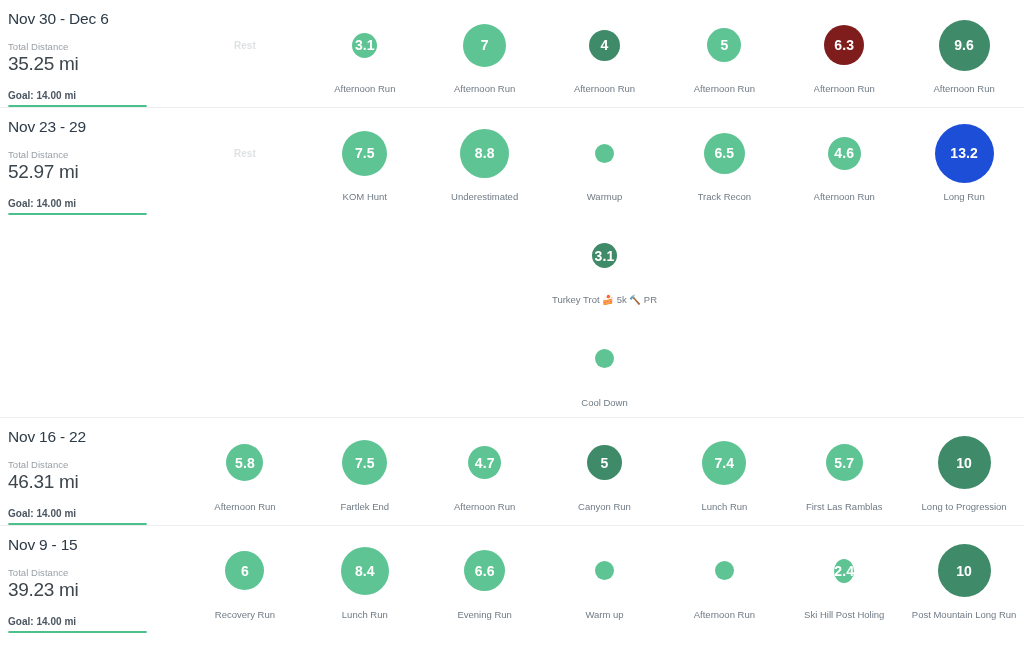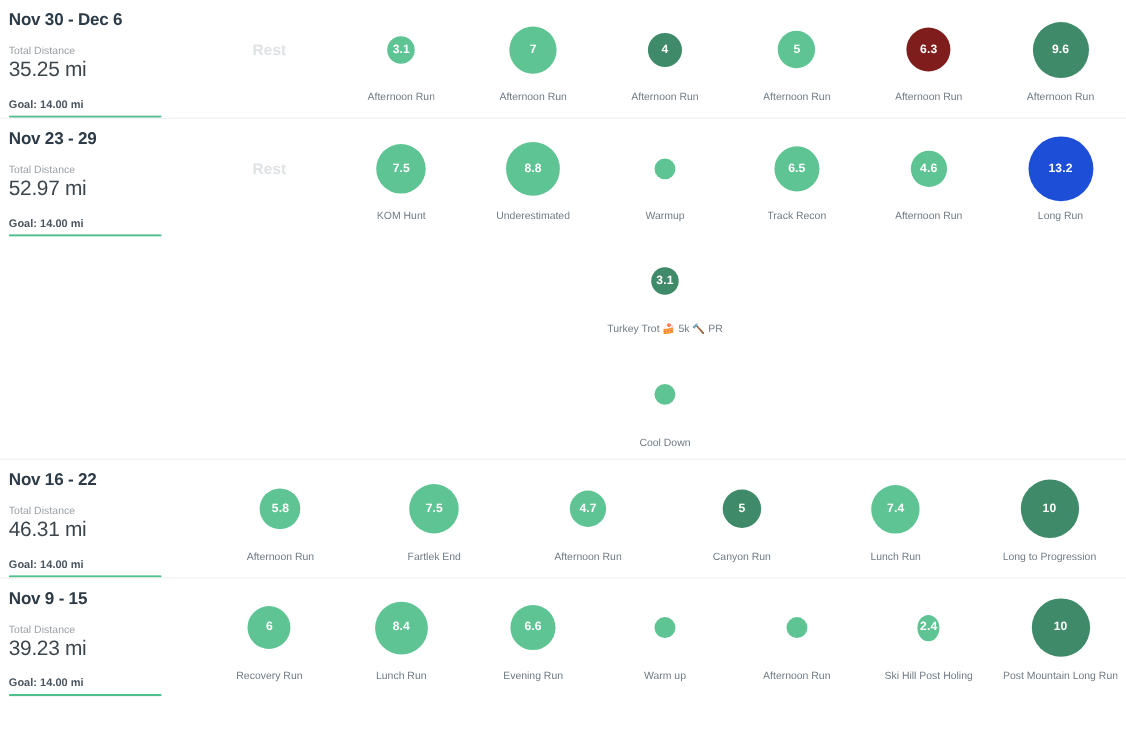--- a/index.html
+++ b/index.html
@@ -35,21 +35,21 @@
   }
   
   .summary {
     width: 185px;
     flex: 0 0 185px;
     box-sizing: border-box;
     padding: 10px 38px 0 8px;
   }
   .week-title {
     font-size: 15.5px;
-    font-weight: bold;
+    font-weight: normal;
     letter-spacing: -0.2px;
     color: #2c3b47;
     margin: 0 0 13px 0;
     white-space: nowrap;
   }
   .metric-label {
     font-size: 9.5px;
     color: #9aa0a6;
     letter-spacing: 0.05px;
     margin-bottom: 1px;
@@ -107,21 +107,21 @@
     align-items: center;
     justify-content: center;
     width: 100%;
   }
   .bubble {
     border-radius: 50%;
     display: flex;
     align-items: center;
     justify-content: center;
     color: #ffffff;
-    font-size: 11px;
+    font-size: 14px;
     font-weight: bold;
     letter-spacing: 0.1px;
     line-height: 1;
     box-sizing: border-box;
   }
   .bubble.hatched {
     background-image: repeating-linear-gradient(
       -45deg,
       rgba(255,255,255,0.42) 0px,
       rgba(255,255,255,0.42) 2px,
@@ -134,21 +134,21 @@
     font-size: 9.5px;
     color: #707b85;
     text-align: center;
     line-height: 1.25;
     max-width: 118px;
     white-space: nowrap;
     overflow: hidden;
   }
   .rest-cell {
     color: #dfe2e4;
-    font-size: 14px;
+    font-size: 10px;
     font-weight: bold;
     letter-spacing: 0.1px;
   }
   .empty-slot {
     height: 62px;
   }
 </style>
 </head>
 <body>
 
@@ -359,20 +359,26 @@
               <div class="activity-name">Canyon Run</div>
             </div>
             <div class="day-cell">
               <div class="bubble-slot">
                 <div class="bubble" style="width: 44px; height: 44px; background: rgb(94, 196, 147);">7.4</div>
               </div>
               <div class="activity-name">Lunch Run</div>
             </div>
             <div class="day-cell">
               <div class="bubble-slot">
+                <div class="bubble" style="width: 37px; height: 37px; background: rgb(94, 196, 147);">5.7</div>
+              </div>
+              <div class="activity-name">First Las Ramblas</div>
+            </div>
+            <div class="day-cell">
+              <div class="bubble-slot">
                 <div class="bubble" style="width: 53px; height: 53px; background: rgb(63, 138, 104);">10</div>
               </div>
               <div class="activity-name">Long to Progression</div>
             </div>
           </div>
         </div>
       </div>
     </div>
     <div class="week">
       <div class="week-body">

